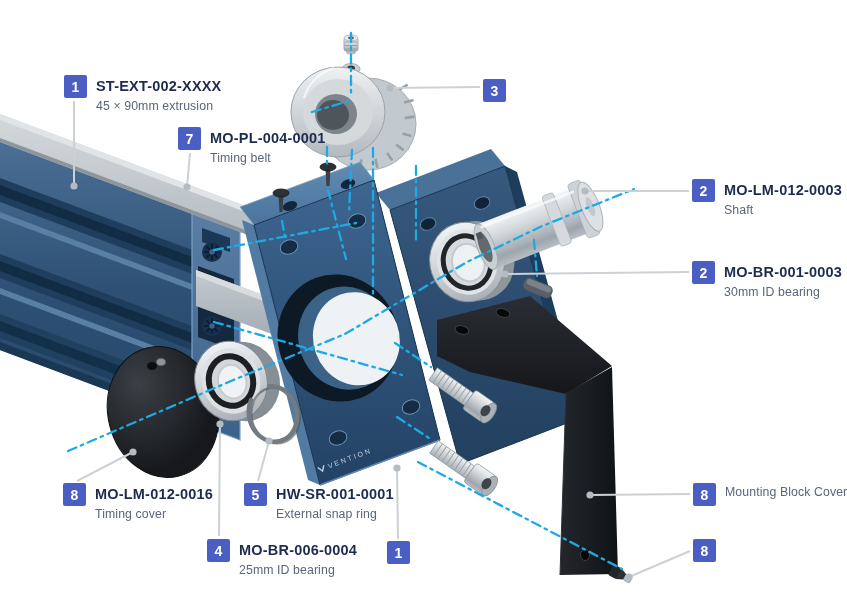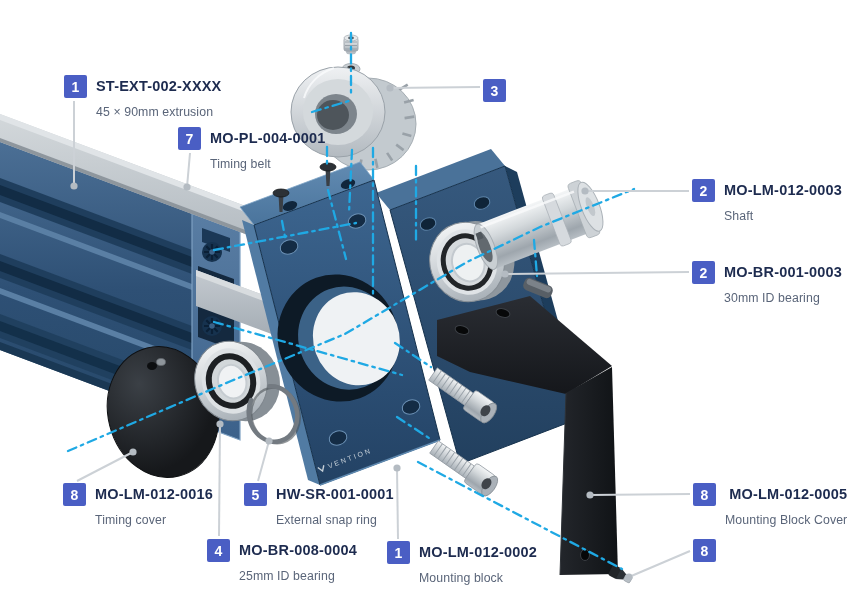--- a/index.html
+++ b/index.html
@@ -7,21 +7,21 @@
          font-family:"Liberation Sans",sans-serif;}
   .stage svg{position:absolute;left:0;top:0;z-index:1;}
   .labels{position:absolute;left:0;top:0;width:847px;height:600px;z-index:2;}
   .plabel{position:absolute;display:flex;gap:9px;align-items:flex-start;white-space:nowrap;}
   .badge{width:23px;height:23px;border-radius:2px;background:var(--badge,#4a5ec4);
          color:#fff;font-size:14px;font-weight:700;display:flex;align-items:center;
          justify-content:center;flex:0 0 auto;}
   .ltext .part{font-size:14.5px;font-weight:700;color:var(--label_title,#1d2b4f);
                line-height:22px;letter-spacing:.2px;text-align:right;}
   .ltext .desc{font-size:12.3px;font-weight:400;color:var(--label_desc,#5a6579);
-               margin-top:8px;letter-spacing:.1px;}
+               margin-top:2px;letter-spacing:.1px;}
   .dash{stroke:var(--accent,#1fa9e4);stroke-width:2.3;fill:none;
         stroke-dasharray:9 5 2.5 5;stroke-linecap:round;}
   .leader{stroke:var(--leader,#ccd1d6);stroke-width:2;fill:none;}
   .ldot{fill:var(--leader_dot,#b4bbc2);}
   .brandtxt{font-size:7px;letter-spacing:2.2px;fill:#c6d0d8;font-family:"Liberation Sans",sans-serif;}
 </style>
 </head>
 <body>
 
 <div class="stage">
@@ -383,37 +383,32 @@
     <span class="badge">5</span>
     <span class="ltext">
           <div class="part">HW-SR-001-0001</div>
     <div class="desc">External snap ring</div>
         </span>
   </div>
 
   <div class="plabel" style="left:207px;top:539px;">
     <span class="badge">4</span>
     <span class="ltext">
-          <div class="part">MO-BR-008-0004</div>
+          <div class="part">MO-BR-006-0004</div>
     <div class="desc">25mm ID bearing</div>
         </span>
   </div>
 
   <div class="plabel" style="left:387px;top:541px;">
     <span class="badge">1</span>
-    <span class="ltext">
-          <div class="part">MO-LM-012-0002</div>
-    <div class="desc">Mounting block</div>
-        </span>
   </div>
 
   <div class="plabel" style="left:693px;top:483px;">
     <span class="badge">8</span>
     <span class="ltext">
-          <div class="part">MO-LM-012-0005</div>
     <div class="desc">Mounting Block Cover</div>
         </span>
   </div>
 
   <div class="plabel" style="left:693px;top:539px;">
     <span class="badge">8</span>
   </div>
 
 </div>
 </div>

